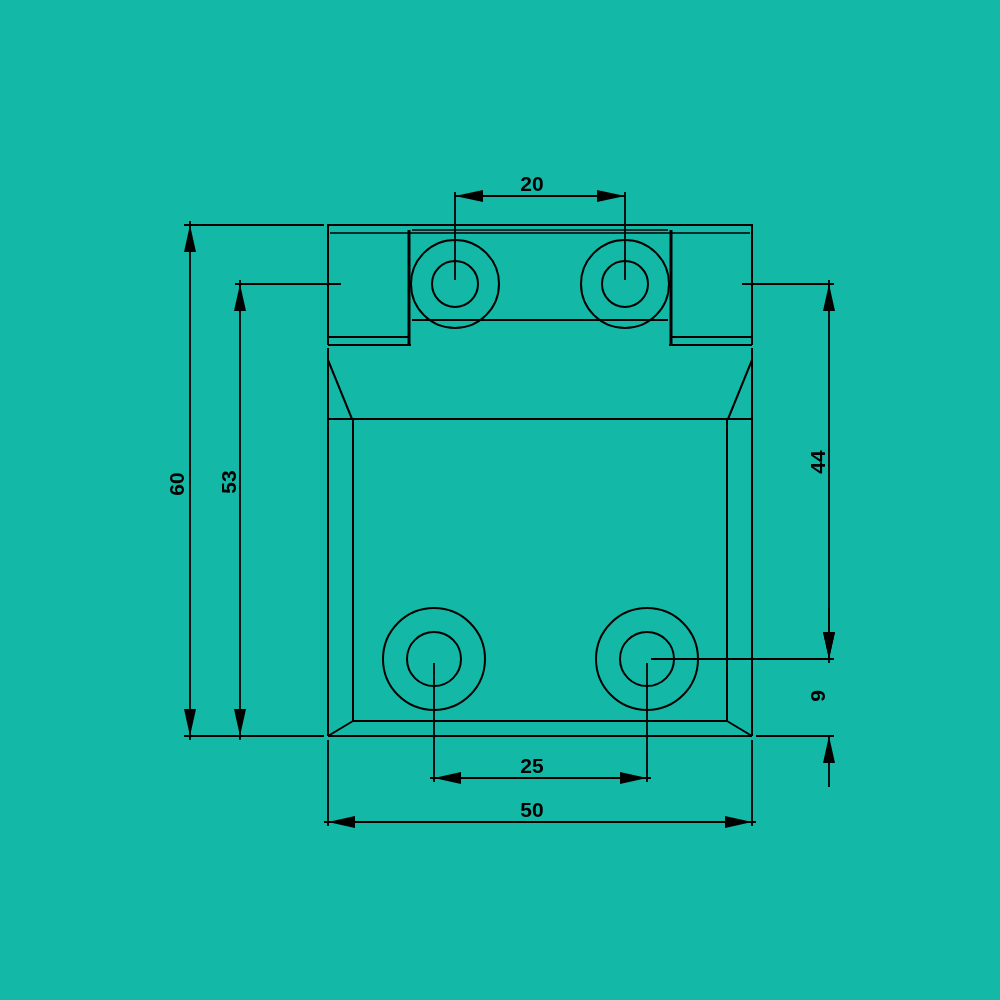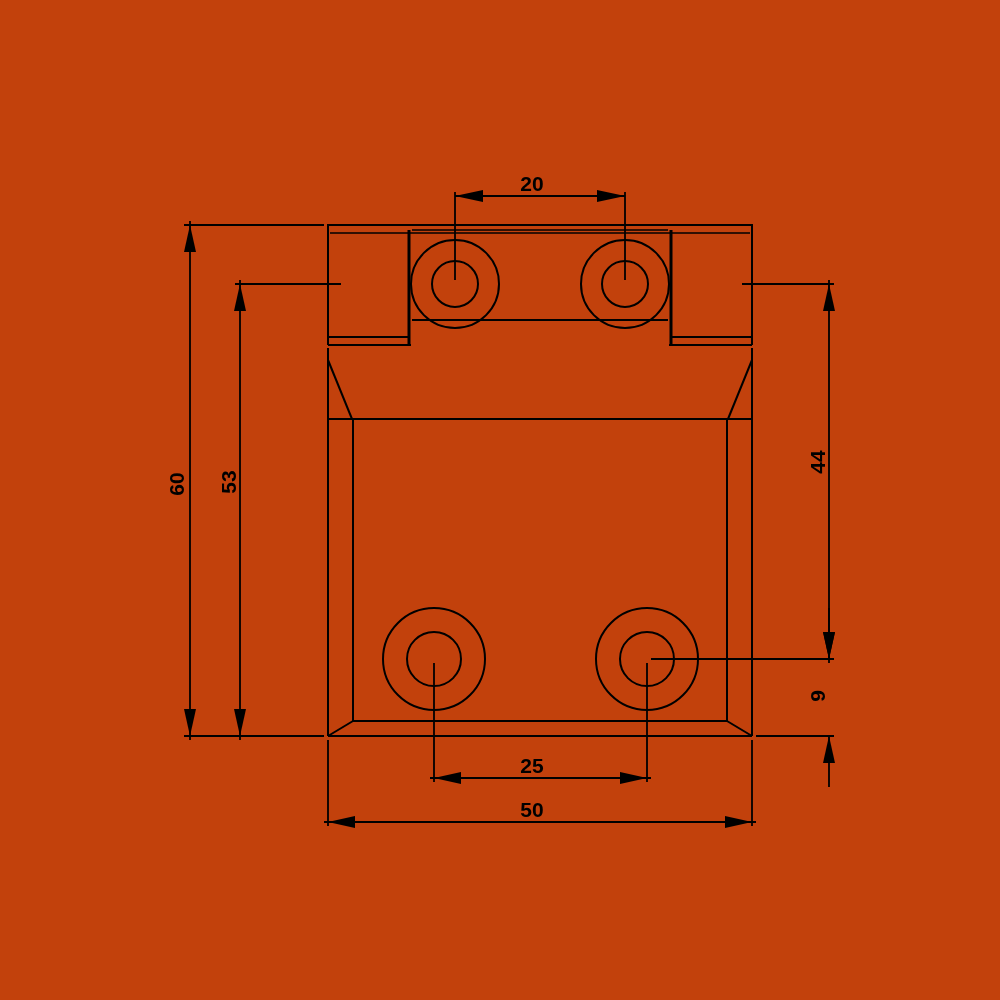--- a/index.html
+++ b/index.html
@@ -1,16 +1,16 @@
 <!DOCTYPE html>
 <html><head>
   <meta charset="utf-8">
   <style>
     html, body { margin: 0; padding: 0; background: #ffffff; }
-    #canvas { position: relative; width: 1000px; height: 1000px; background: #c2410c; }
+    #canvas { position: relative; width: 1000px; height: 1000px; background: #14b8a6; }
     svg { position: absolute; left: 0; top: 0; }
     .ln { stroke: #000; fill: none; stroke-width: 2; }
     .thk { stroke: #000; fill: none; stroke-width: 3; }
     .thn { stroke: #000; fill: none; stroke-width: 1.6; }
     .dim { stroke: #000; fill: none; stroke-width: 1.8; }
     .arr { fill: #000; stroke: none; }
     .lbl { font-family: "Liberation Sans", sans-serif; font-weight: bold; font-size: 21px; fill: #000; }
   </style>
 </head>
 <body>

